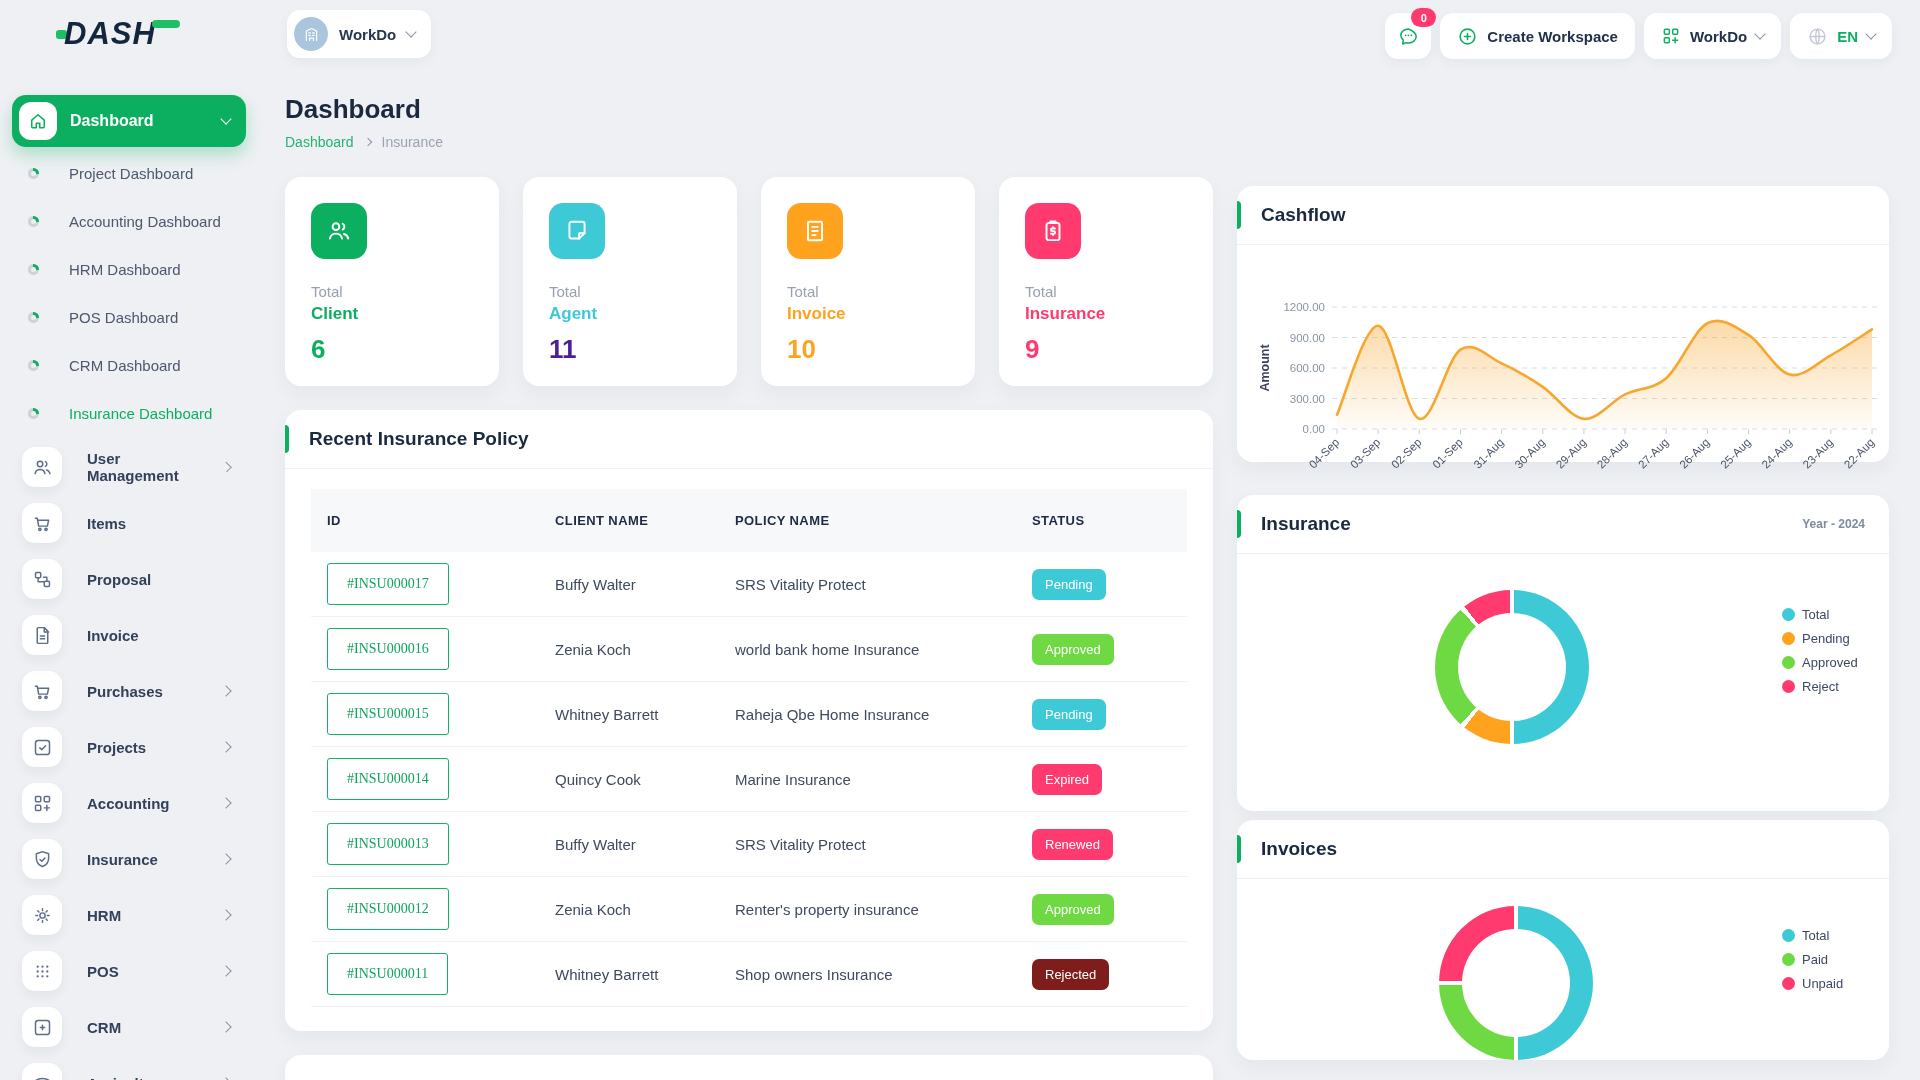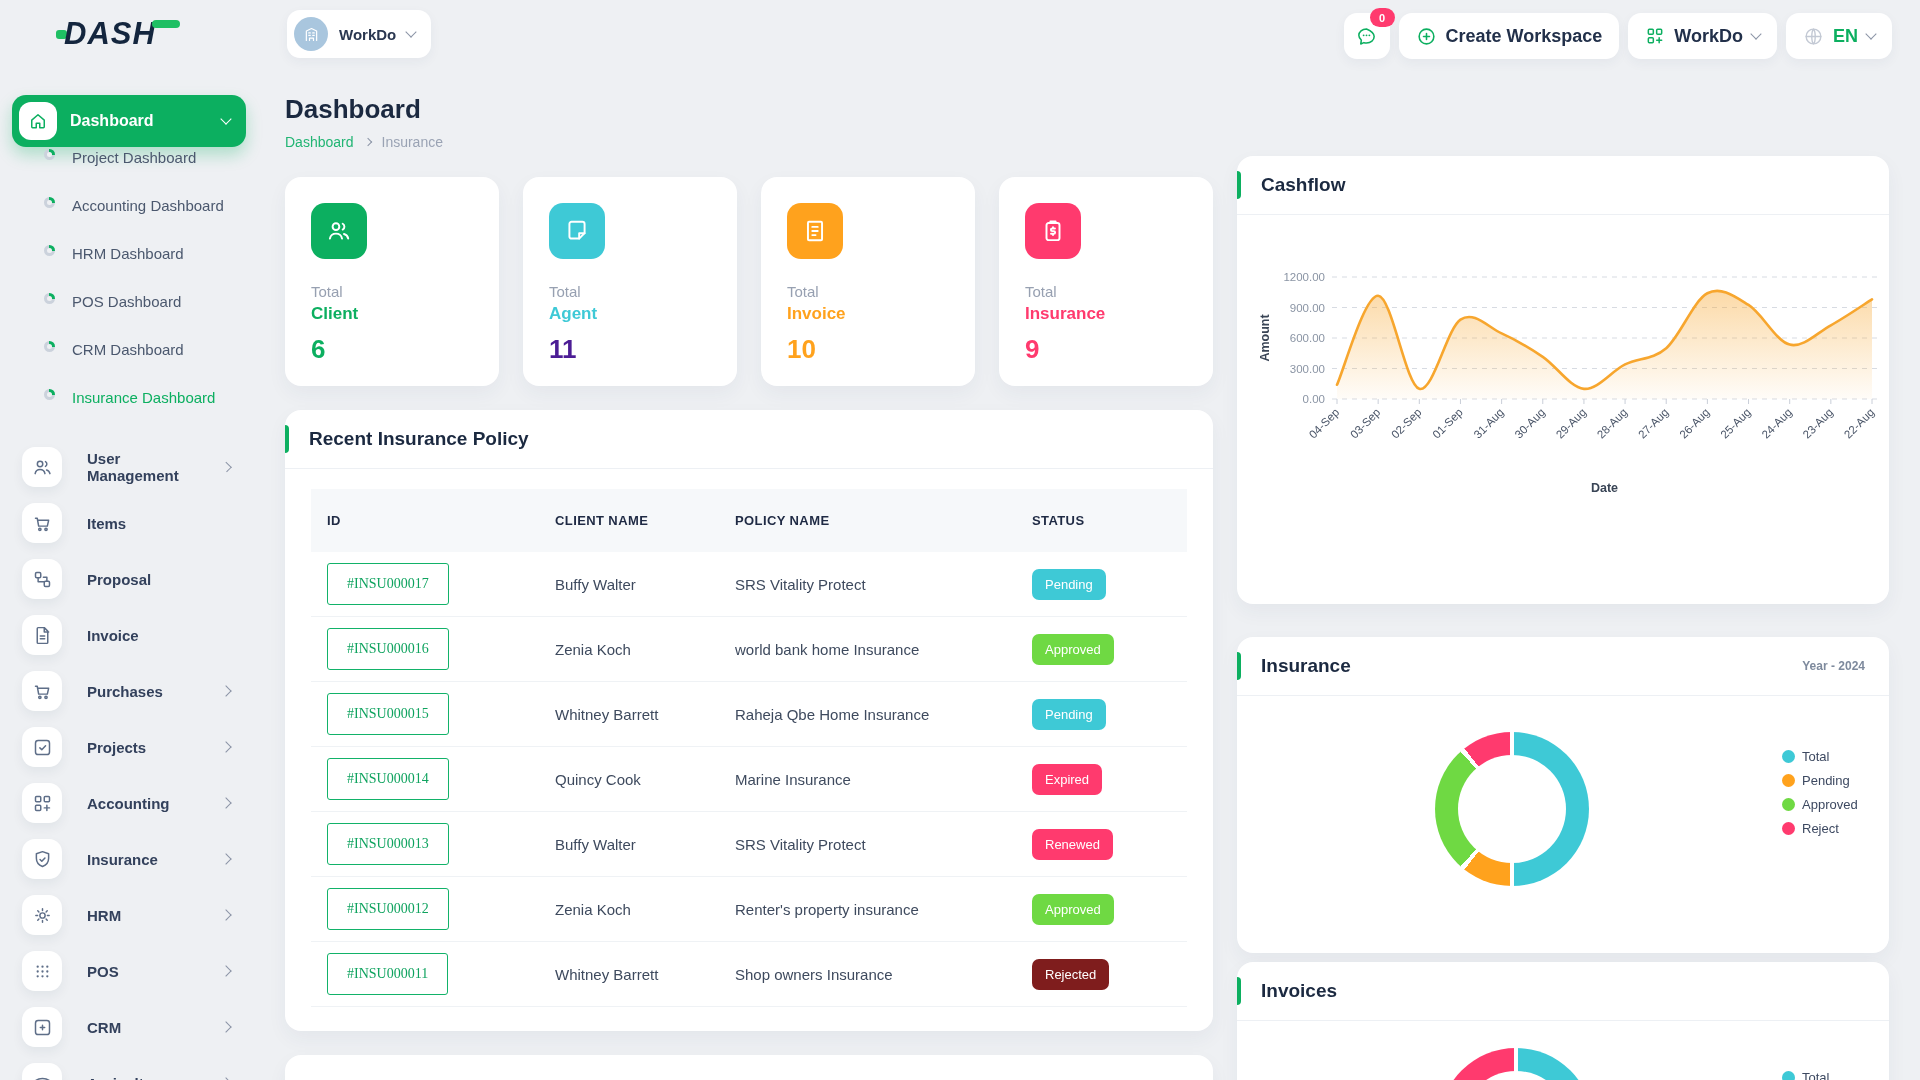--- a/index.html
+++ b/index.html
@@ -18,36 +18,36 @@
   .ws-pill{position:absolute;left:287px;top:10px;height:48px;display:flex;align-items:center;gap:11px;
     background:#fff;border-radius:13px;padding:0 16px 0 7px;box-shadow:0 4px 12px rgba(30,50,90,.05);cursor:pointer}
   .ws-avatar{width:34px;height:34px;border-radius:50%;background:#A9C6DE;display:flex;align-items:center;justify-content:center;color:#fff}
   .ws-name{font-size:15px;font-weight:600;color:#2A3750}
   .top-actions{position:absolute;right:28px;top:13px;display:flex;align-items:center;gap:9px}
   .icon-btn{position:relative;width:46px;height:46px;background:#fff;border-radius:13px;display:flex;
     align-items:center;justify-content:center;color:#0CAF60;box-shadow:0 4px 12px rgba(30,50,90,.05);cursor:pointer}
   .badge-count{position:absolute;top:-5px;right:-5px;min-width:19px;height:19px;border-radius:10px;background:#FF3A6E;
     color:#fff;font-size:11px;font-weight:700;display:flex;align-items:center;justify-content:center;padding:0 3px}
   .pill-btn{height:46px;display:flex;align-items:center;gap:9px;background:#fff;border-radius:13px;padding:0 17px;
-    font-size:18px;font-weight:600;color:#22304A;box-shadow:0 4px 12px rgba(30,50,90,.05);cursor:pointer}
+    font-size:15px;font-weight:600;color:#22304A;box-shadow:0 4px 12px rgba(30,50,90,.05);cursor:pointer}
   .pill-btn .lang{color:#0CAF60;font-weight:700}
   .cv{display:inline-block;width:7px;height:7px;border-right:1.8px solid #8B94A6;border-bottom:1.8px solid #8B94A6}
   .cv.right{transform:rotate(-45deg)}
   .cv.down{transform:rotate(45deg);margin-top:-4px}
   .cv.white{border-color:#fff}
   
   .sidebar{position:absolute;top:72px;left:0;width:258px;bottom:0}
   .side-active{margin:23px 12px 0 12px;height:52px;background:#0CAF60;border-radius:14px;display:flex;align-items:center;
     gap:13px;padding:0 16px 0 7px;box-shadow:0 8px 16px rgba(12,175,96,.28);cursor:pointer}
   .side-active .home-chip{width:38px;height:38px;border-radius:12px;background:#fff;color:#0CAF60;
     display:flex;align-items:center;justify-content:center}
   .side-active .lbl{color:#fff;font-size:16px;font-weight:700}
   .side-active .cv{margin-left:auto}
   ul.side-sub,ul.side-main{list-style:none;margin:2px 0 0;padding:0}
-  ul.side-sub li{height:48px;display:flex;gap:17px;padding-left:44px;font-size:15px;color:#4B586E;cursor:pointer}
+  ul.side-sub li{height:48px;display:flex;align-items:center;gap:30px;padding-left:28px;font-size:15px;color:#4B586E;cursor:pointer}
   ul.side-sub li.active{color:#0CAF60}
   .bullet{width:11px;height:11px;border-radius:50%;background:conic-gradient(#0CAF60 0 28%,#CBD2DC 28% 100%);position:relative;flex:none}
   .bullet::after{content:'';position:absolute;inset:3px;border-radius:50%;background:#EEF0F3}
   ul.side-main li{height:56px;display:flex;align-items:center;gap:25px;padding-left:22px;font-size:15px;font-weight:600;color:#33415C;cursor:pointer}
   .icon-chip{width:40px;height:40px;border-radius:13px;background:#fff;box-shadow:0 5px 12px rgba(25,45,75,.06);
     display:flex;align-items:center;justify-content:center;color:#5E6E88;flex:none}
   ul.side-main li .cv{margin-left:auto;margin-right:28px}
   
   .main{position:absolute;left:285px;top:72px;width:928px}
   .page-title{margin:22px 0 0;font-size:26px;font-weight:700;color:#1B2940}
@@ -69,21 +69,21 @@
   table{width:100%;border-collapse:collapse}
   thead th{background:#F6F8FA;text-align:left;font-size:13px;letter-spacing:.4px;color:#1F2A44;
     text-transform:uppercase;font-weight:700;padding:24px 16px}
   tbody td{border-bottom:1px solid #EFF2F5;padding:10px 16px;font-size:15px;color:#3E4A5E;height:44px}
   .id-btn{background:#fff;border:1px solid #12B269;color:#0FA35F;border-radius:3px;padding:12px 19px;
     font-size:14px;font-family:Liberation Serif, serif;cursor:pointer}
   .st-badge{display:inline-block;color:#fff;font-size:13px;padding:8px 13px;border-radius:7px}
   .partial-card{margin-top:24px;height:40px;border-radius:16px 16px 0 0;background:#fff;box-shadow:0 8px 20px rgba(30,50,90,.05)}
   
   .rightcol{position:absolute;left:1237px;top:72px;width:652px}
-  .cashflow-card{margin-top:84px;height:448px}
+  .cashflow-card{margin-top:114px;height:276px}
   .insurance-card{margin-top:33px;height:316px}
   .invoices-card{margin-top:9px;height:240px}
   .card-head .head-right{margin-left:auto;font-size:12px;font-weight:600;color:#7E8A9D}
   .chart-area{position:absolute;left:0;top:58px;right:0;bottom:0}
   .donut{position:absolute;width:154px;height:154px;border-radius:50%}
   .donut::after{content:'';position:absolute;inset:23px;border-radius:50%;background:#fff}
   .legend{position:absolute;left:545px}
   .legend-item{display:flex;align-items:center;gap:7px;margin-bottom:9px;cursor:pointer}
   .legend-dot{width:13px;height:13px;border-radius:50%;flex:none}
   .legend-label{font-size:13px;color:#3D4961}

